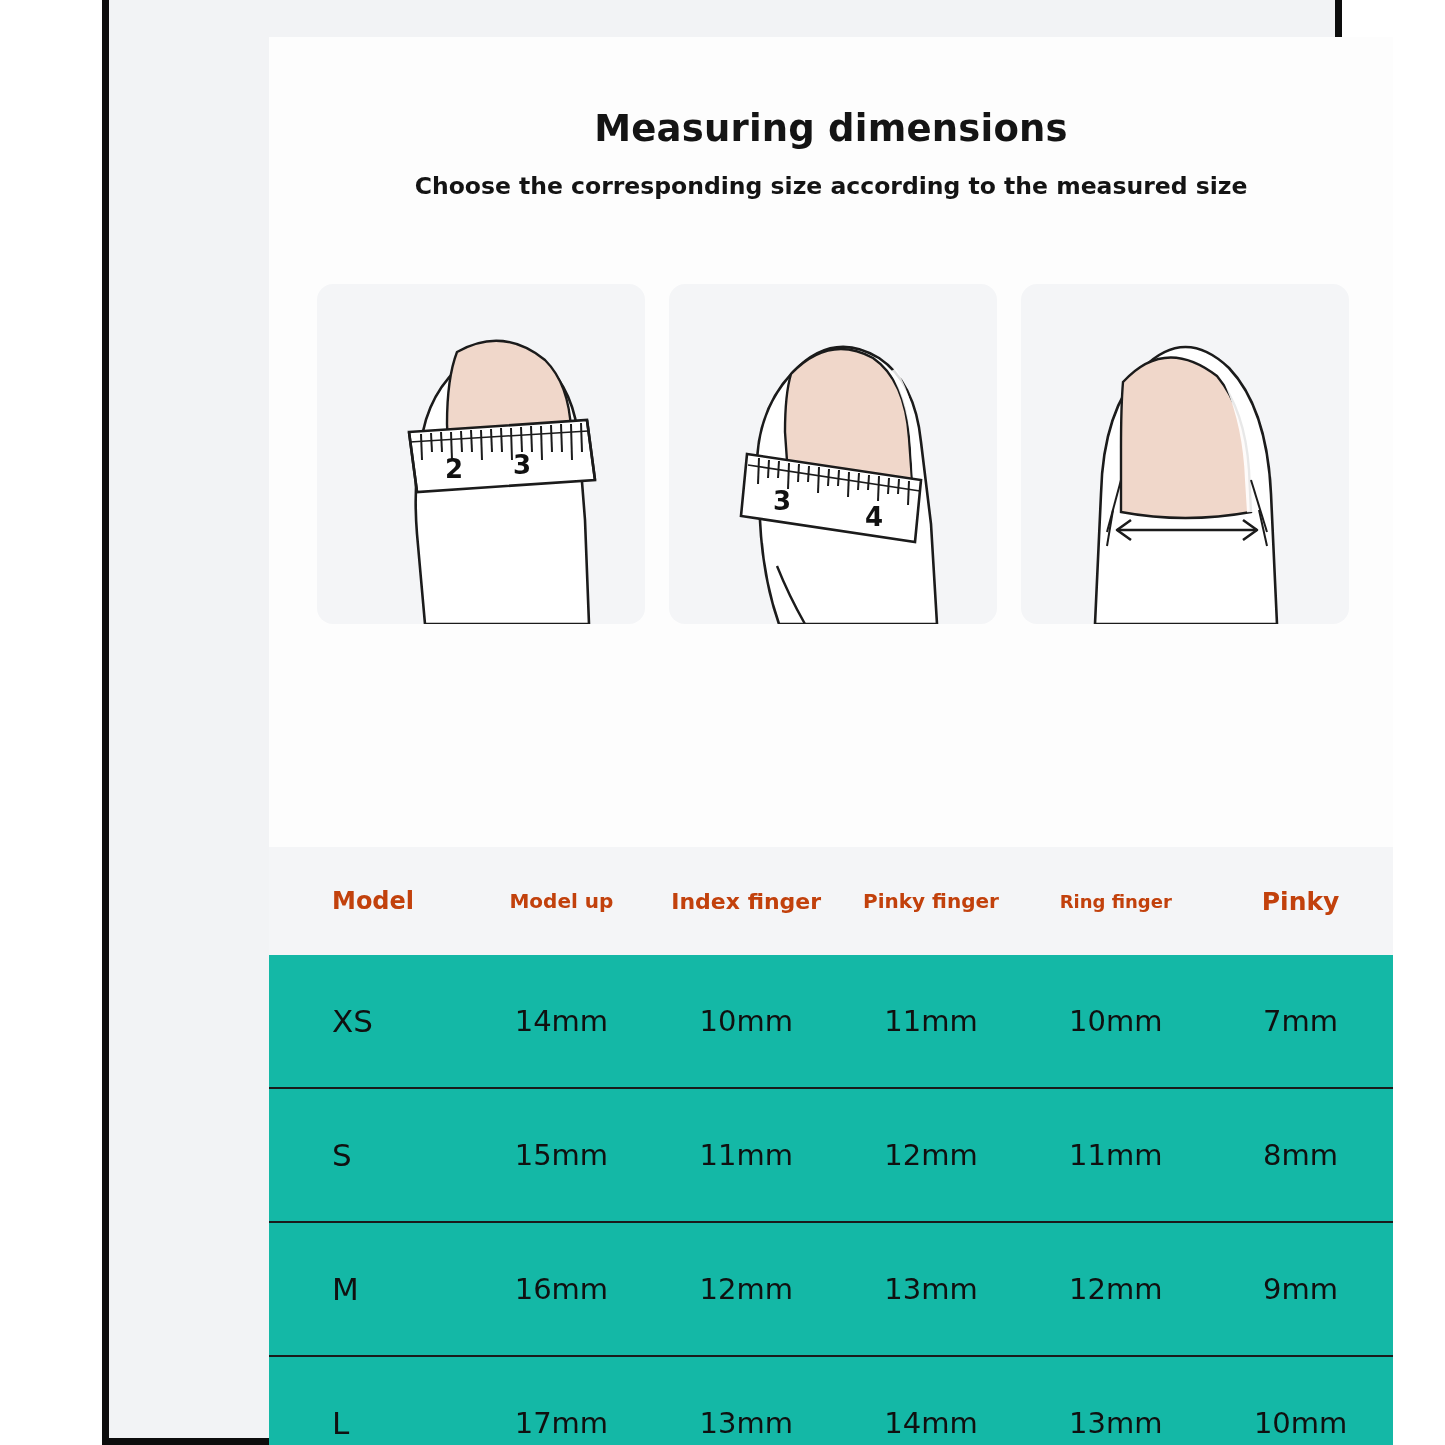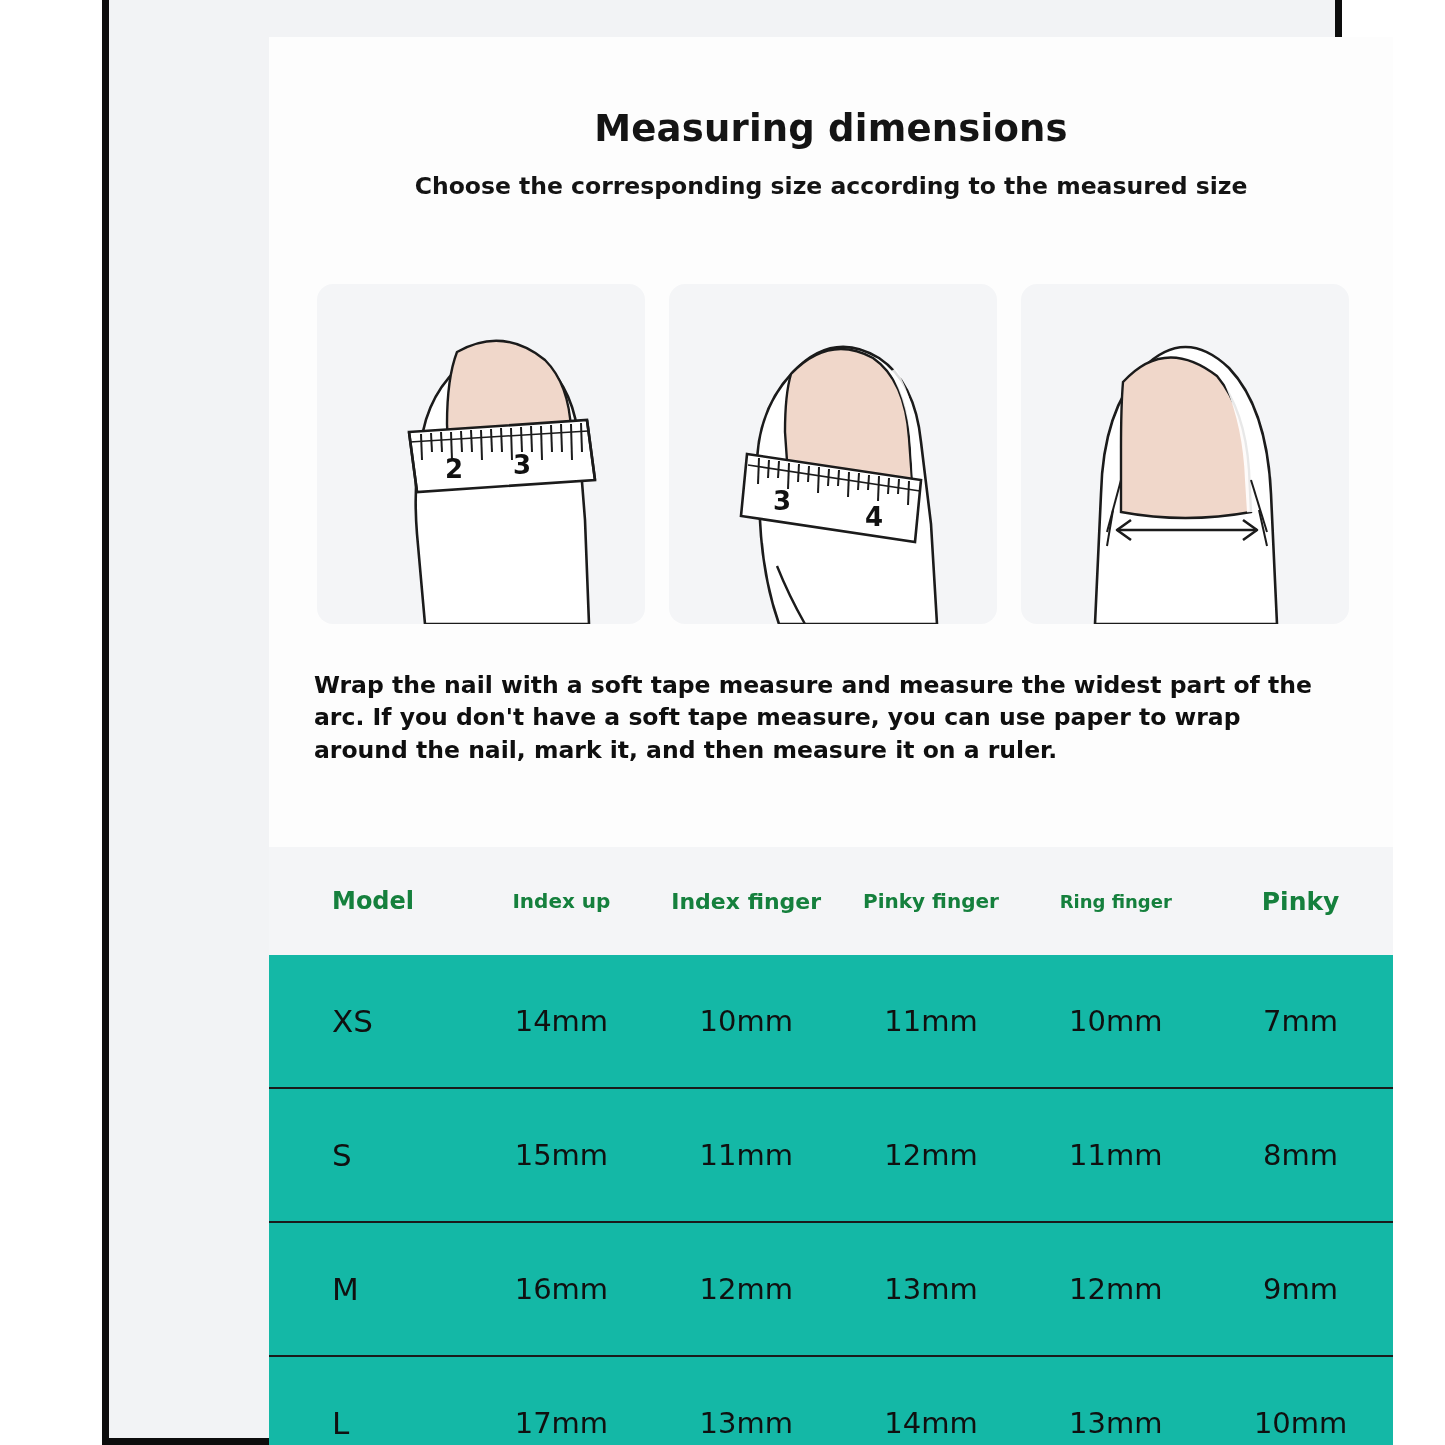--- a/index.html
+++ b/index.html
@@ -95,21 +95,21 @@
     border-collapse: collapse;
     table-layout: fixed;
   }
   table.size-table thead tr {
     background: #f4f5f7;
   }
   table.size-table thead th {
     height: 106px;
     vertical-align: middle;
     font-weight: bold;
-    color: #15803d;
+    color: #c2410c;
     text-align: center;
   }
   th.col-model {
     width: 200px;
     font-size: 24px;
     text-align: left !important;
     padding-left: 63px;
     box-sizing: border-box;
   }
   th.col-thumb { font-size: 20px; }
@@ -245,28 +245,27 @@
             <path d="M238 226 L246 262" stroke="#1b1b1b" stroke-width="2" fill="none"></path>
 
             <line x1="96" y1="246" x2="236" y2="246" stroke="#1b1b1b" stroke-width="2.6"></line>
             <polyline points="110,236 96,246 110,256" fill="none" stroke="#1b1b1b" stroke-width="2.6" stroke-linejoin="round"></polyline>
             <polyline points="222,236 236,246 222,256" fill="none" stroke="#1b1b1b" stroke-width="2.6" stroke-linejoin="round"></polyline>
           </svg>
         </div>
 
       </div>
 
-      <div class="instructions">Wrap the nail with a soft tape measure and measure the widest part of the arc. If you don't have a soft tape measure, you can use paper to wrap around the nail, mark it, and then measure it on a ruler.</div>
 
       <div class="table-wrap">
         <table class="size-table">
           <thead>
             <tr>
               <th class="col-model">Model</th>
-              <th class="col-thumb">Index up</th>
+              <th class="col-thumb">Model up</th>
               <th class="col-index">Index finger</th>
               <th class="col-middle">Pinky finger</th>
               <th class="col-ring">Ring finger</th>
               <th class="col-pinky">Pinky</th>
             </tr>
           </thead>
           <tbody>
             <tr>
               <td class="model-cell">XS</td>
               <td>14mm</td>

